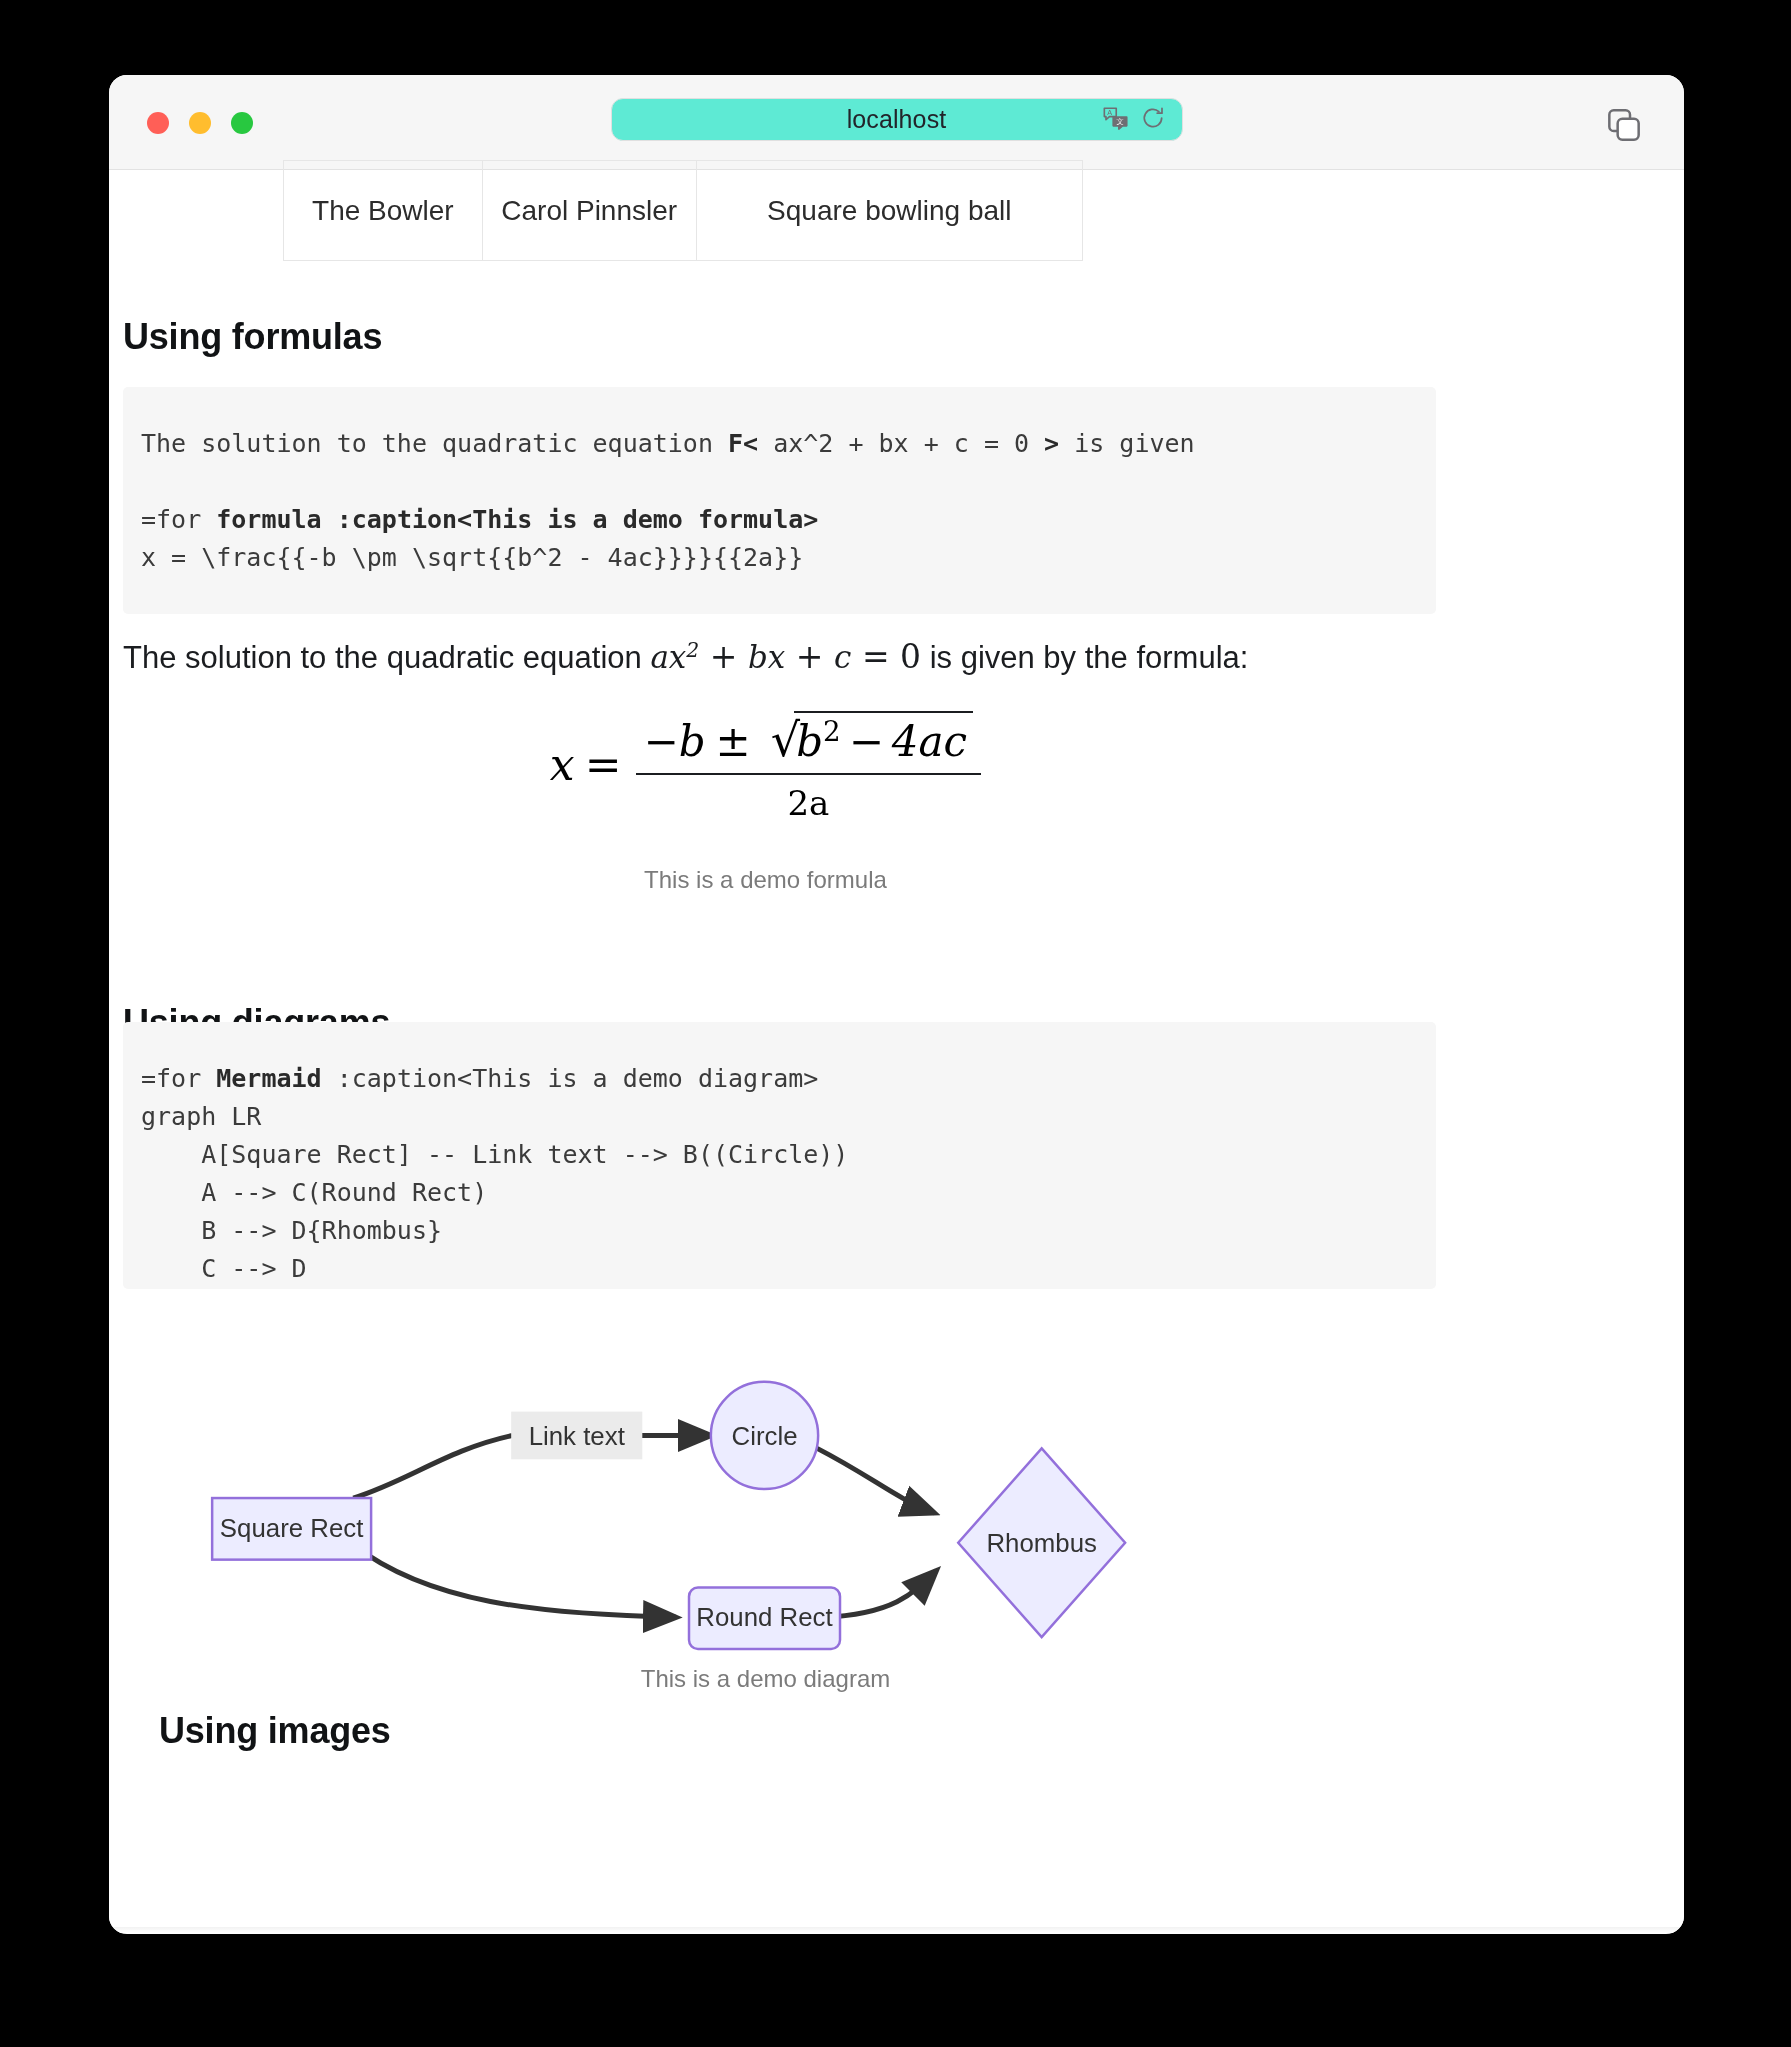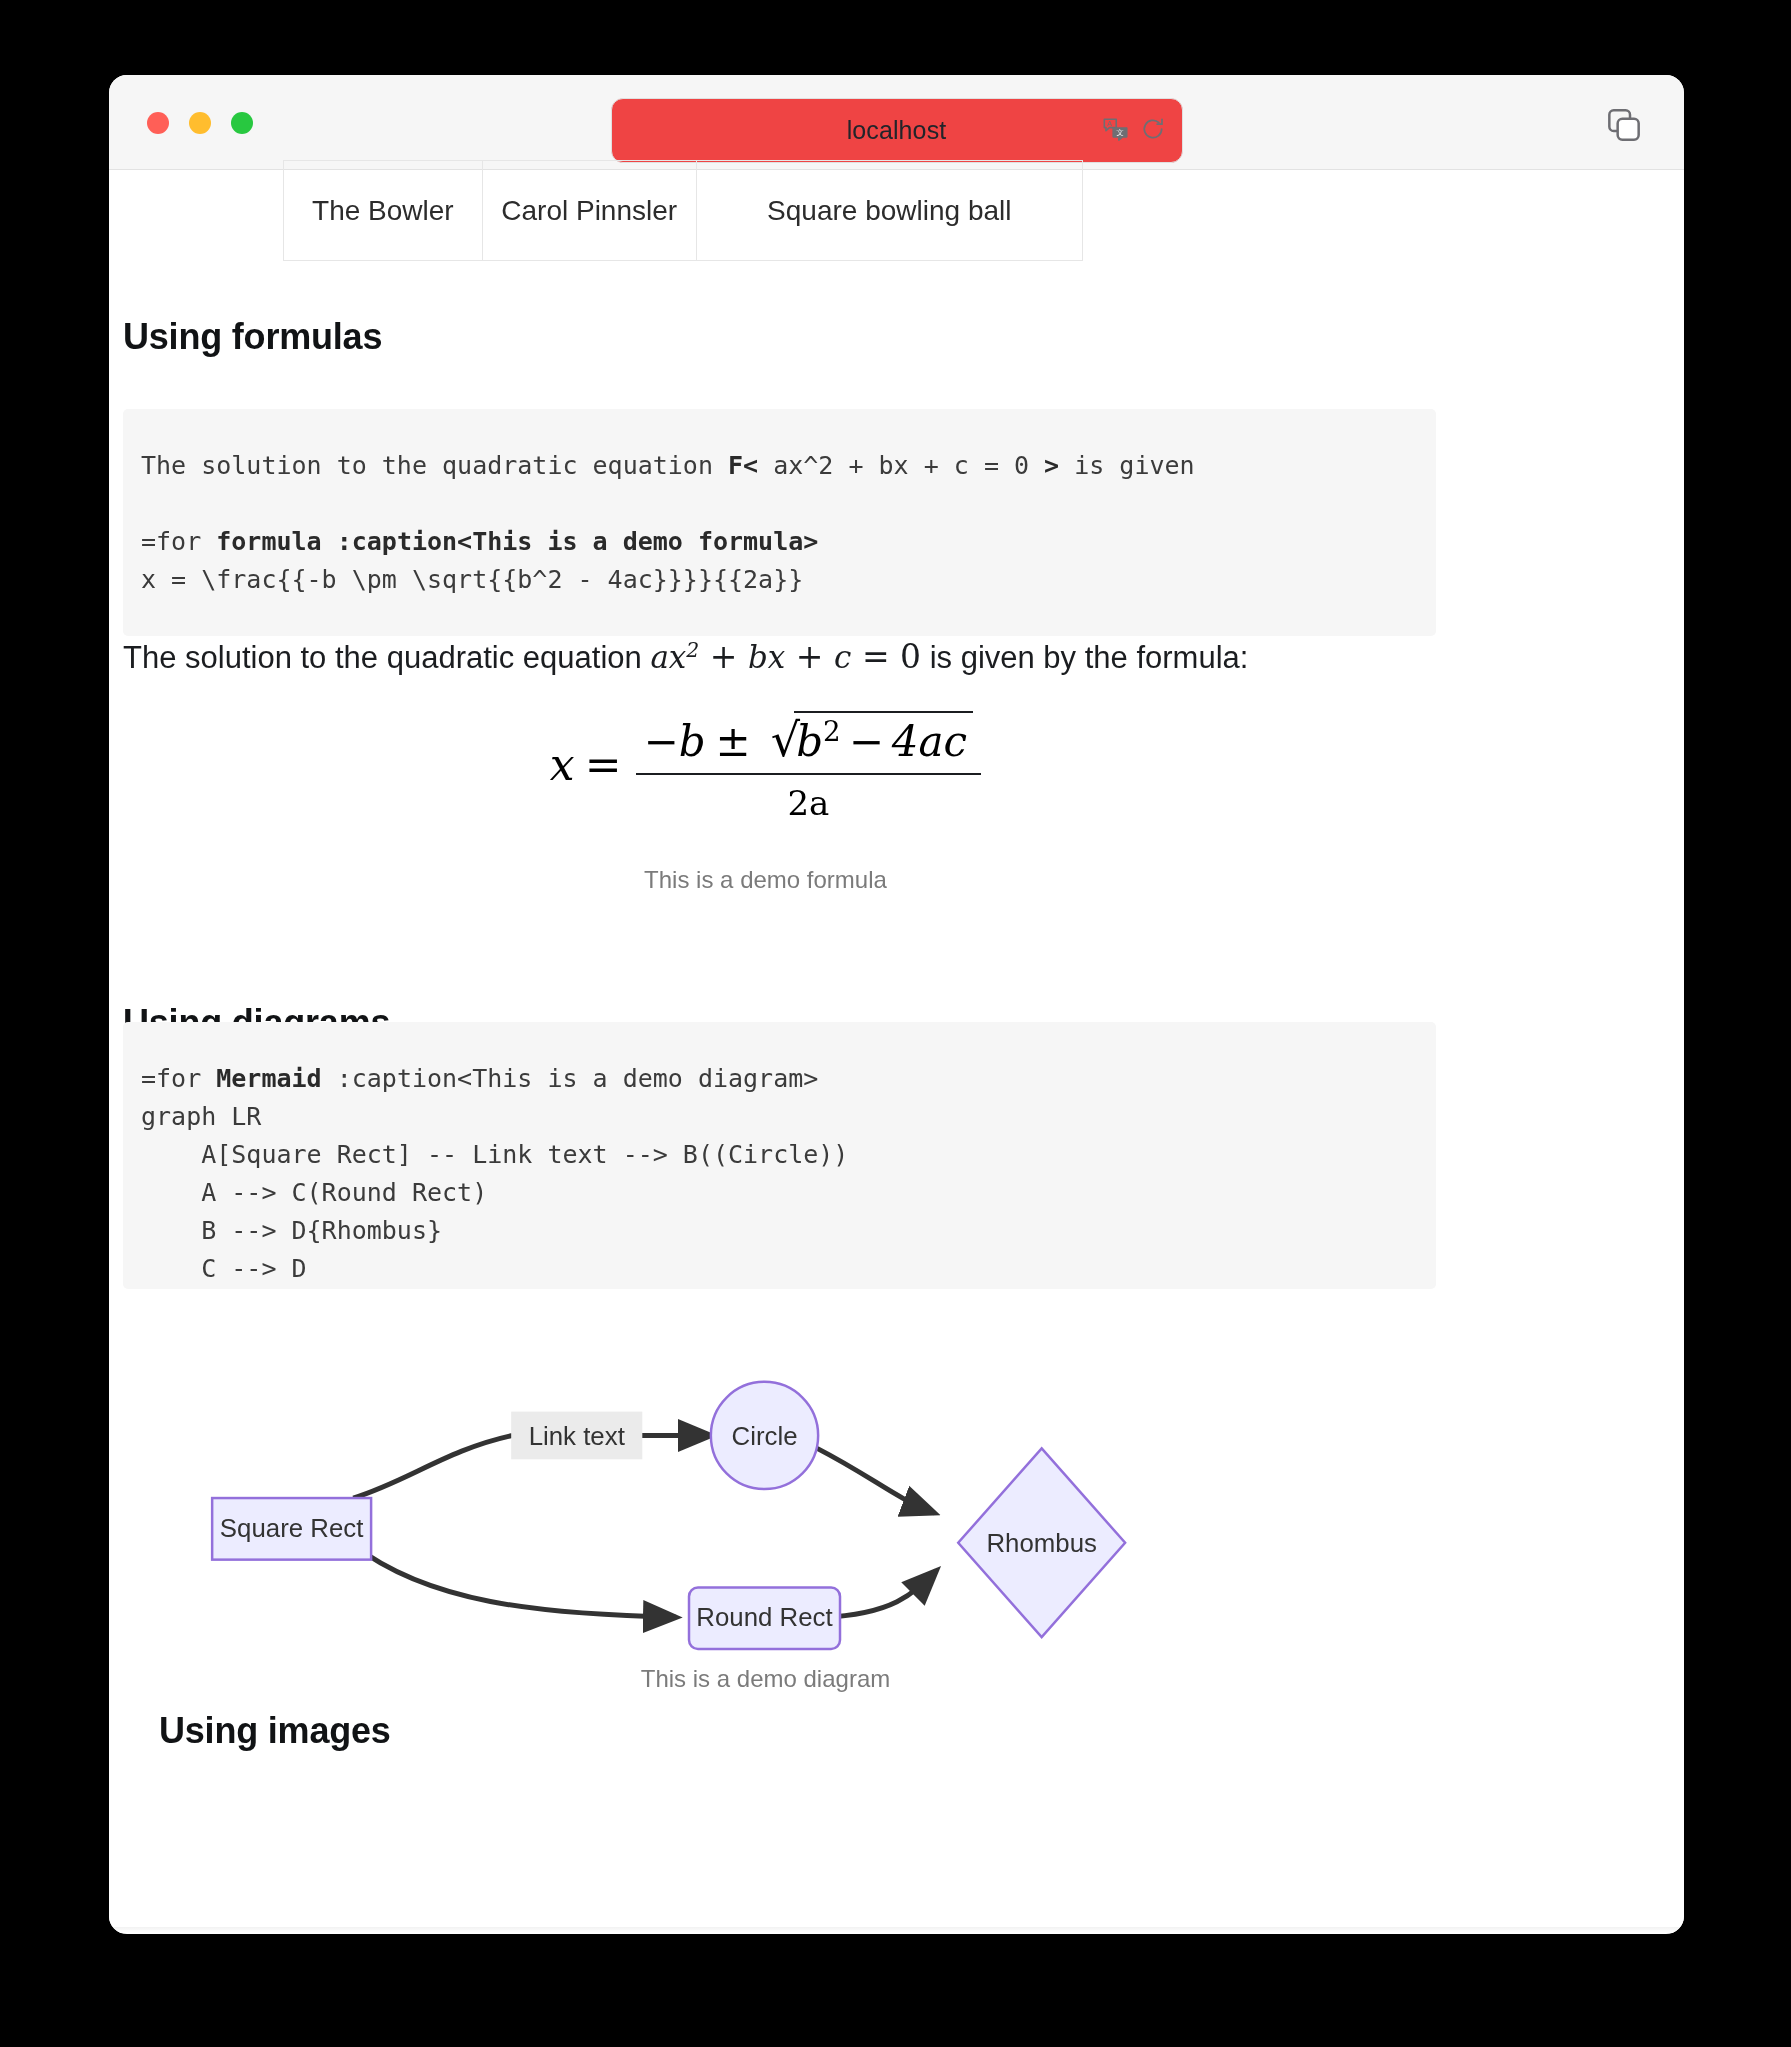--- a/index.html
+++ b/index.html
@@ -42,22 +42,22 @@
   .tl-close { background: #ff5f57; }
   .tl-min { background: #ffbd2e; }
   .tl-max { background: #28c840; }
 
   #address-bar {
     position: absolute;
     left: 50%;
     transform: translateX(-50%);
     top: 23px;
     width: 572px;
-    height: 65px;
-    background: #ef4444;
+    height: 43px;
+    background: #5eead4;
     border: 1px solid #e0e0e0;
     border-radius: 12px;
     display: flex;
     align-items: center;
     justify-content: center;
   }
   #address-text {
     font-size: 25px;
     color: #22242a;
     letter-spacing: 0.1px;
@@ -128,21 +128,21 @@
     background: #f6f6f6;
     border-radius: 5px;
     font-family: "DejaVu Sans Mono", monospace;
     font-size: 25px;
     line-height: 38px;
     color: #3b3b3b;
     padding: 38px 18px;
     white-space: pre;
   }
   .code-block b { font-weight: 700; color: #2a2a2a; }
-  #code-formula { top: 239px; height: 227px; }
+  #code-formula { top: 217px; height: 227px; }
   #code-mermaid { top: 852px; height: 267px; }
 
   #para-quadratic {
     position: absolute;
     left: 14px;
     top: 465px;
     font-size: 31px;
     color: #1b1d20;
     line-height: 1.35;
   }

